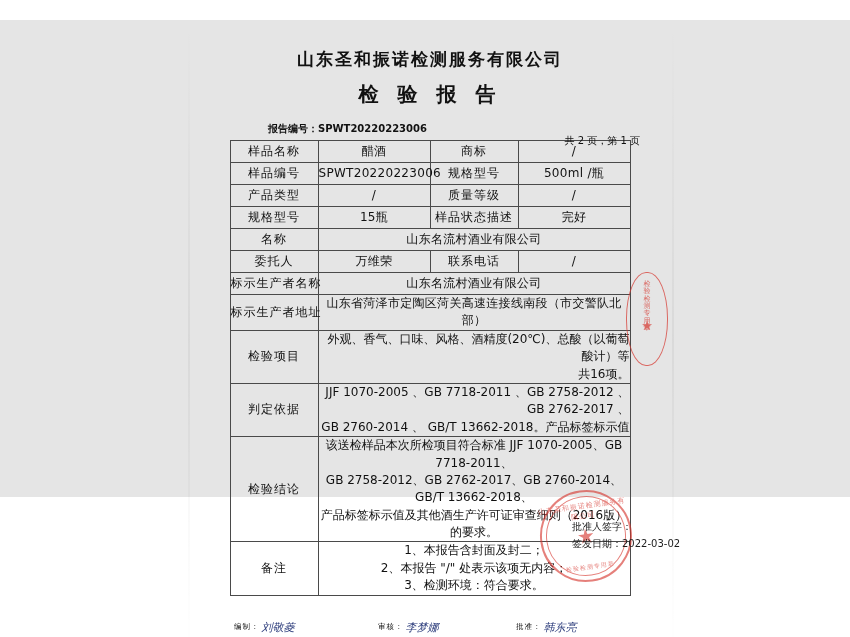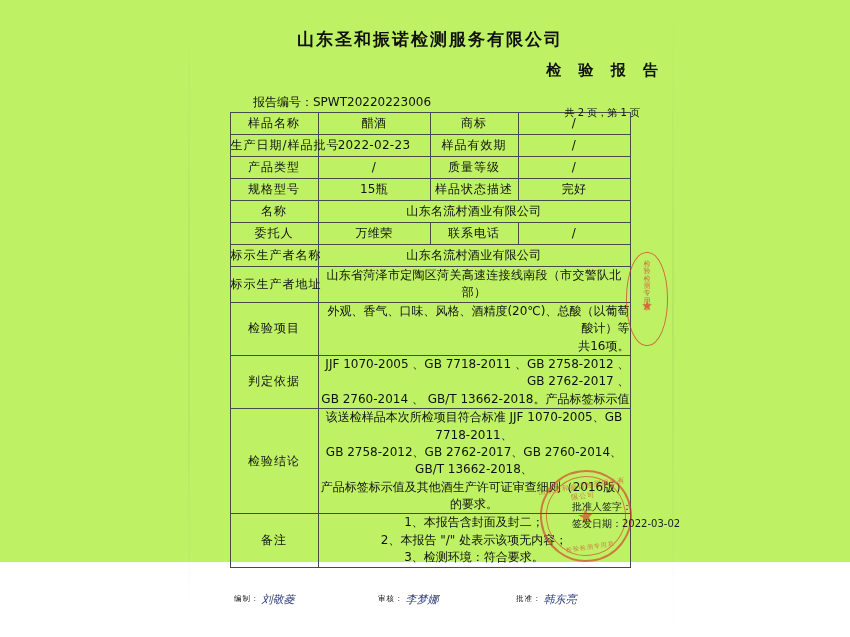--- a/index.html
+++ b/index.html
@@ -9,22 +9,23 @@
   }
   body {
     width: 850px;
     height: 637px;
     overflow: hidden;
     font-family: "DejaVu Sans", "Liberation Sans", sans-serif;
   }
   .page {
     position: relative;
     width: 850px;
-    height: 562px;
-    background: #bef264;
+    height: 477px;
+    background: #e5e5e5;
+    margin-top: 20px;
   }
   
   .paper-edge-left {
     position: absolute;
     left: 188px; top: 0; width: 2px; height: 637px;
     background: linear-gradient(to bottom, rgba(0,0,0,0.0), rgba(0,0,0,0.05), rgba(0,0,0,0.0));
   }
   .paper-edge-right {
     position: absolute;
     right: 176px; top: 0; width: 2px; height: 637px;
@@ -40,41 +41,42 @@
   .title-main {
     text-align: center;
     font-family: "DejaVu Serif", "Liberation Serif", serif;
     font-size: 17px;
     font-weight: bold;
     letter-spacing: 2px;
     color: #111;
     margin-top: 20px;
   }
   .title-sub {
-    text-align: right;
+    text-align: center;
     font-family: "DejaVu Serif", "Liberation Serif", serif;
-    font-size: 15px;
+    font-size: 20px;
     font-weight: bold;
     letter-spacing: 6px;
     color: #111;
     margin-top: 10px;
   }
   .meta-row {
     position: relative;
     height: 16px;
     margin-top: 14px;
     font-size: 7.5px;
     color: #111;
   }
   .report-no {
     position: absolute;
-    left: 57px;
+    left: 72px;
     top: 0;
     white-space: nowrap;
-    font-size: 12px;
+    font-size: 10px;
+    font-weight: bold;
   }
   .page-no {
     position: absolute;
     right: 24px;
     top: 12px;
     white-space: nowrap;
     font-size: 10px;
   }
   table.rpt {
     border-collapse: collapse;
@@ -250,24 +252,24 @@
           <col class="col-d">
       </colgroup>
       <tbody>
         <tr>
           <td class="label">样品名称</td>
           <td class="val">醋酒</td>
           <td class="label">商标</td>
           <td class="val">/</td>
         </tr>
         <tr>
-          <td class="label">生产日期/样品批号</td>
-          <td class="val">2022-02-23</td>
-          <td class="label">样品有效期</td>
-          <td class="val">/</td>
+          <td class="label">样品编号</td>
+          <td class="val">SPWT20220223006</td>
+          <td class="label">规格型号</td>
+          <td class="val">500ml /瓶</td>
         </tr>
         <tr>
           <td class="label">产品类型</td>
           <td class="val">/</td>
           <td class="label">质量等级</td>
           <td class="val">/</td>
         </tr>
         <tr>
           <td class="label">规格型号</td>
           <td class="val">15瓶</td>

